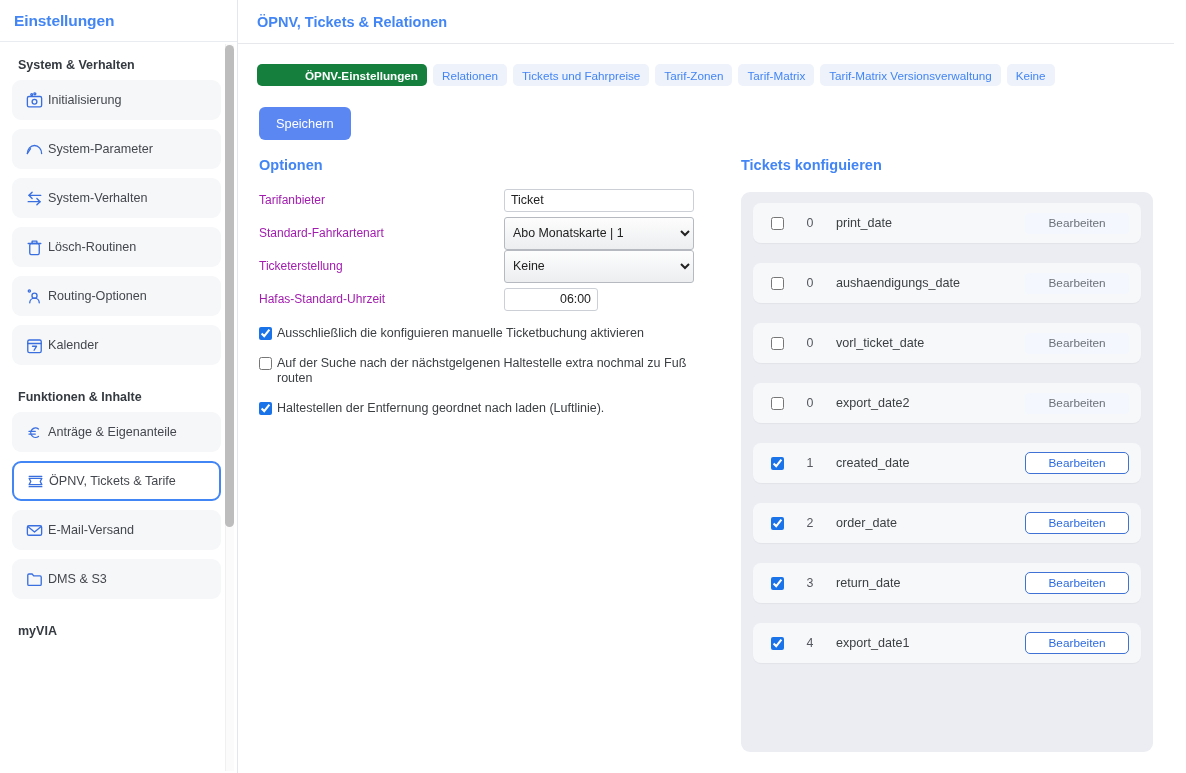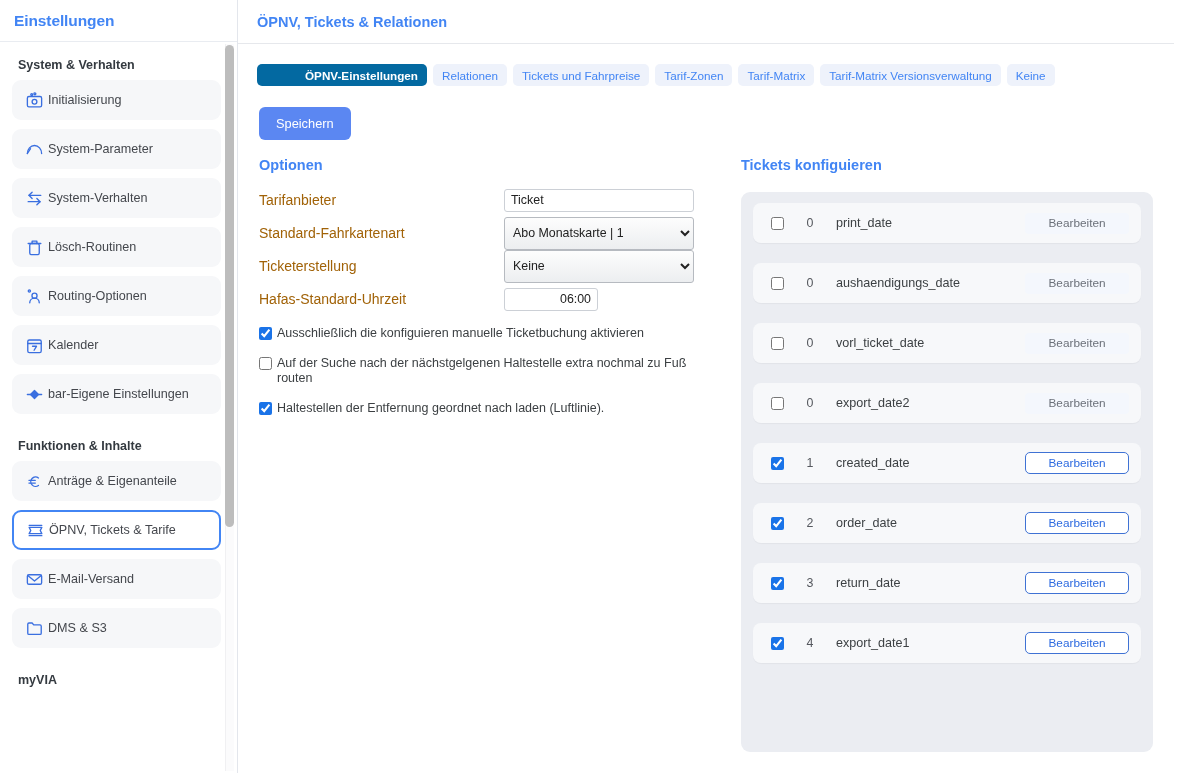--- a/index.html
+++ b/index.html
@@ -109,21 +109,21 @@
     display: flex; align-items: center;
     padding: 0 9px;
     border-radius: 5px;
     background: #eef2fb;
     color: #4285f4;
     font-size: 11.7px;
     white-space: nowrap;
     cursor: pointer;
   }
   .tab.active {
-    background: #0369a1; color: #ffffff; font-weight: bold; padding-left: 48px;
+    background: #15803d; color: #ffffff; font-weight: bold; padding-left: 48px;
   }
 
   
   .save-row { padding: 21px 0 0 21px; }
   .btn-save {
     background: #5b87f2; color: #fff;
     border: none; border-radius: 6px;
     height: 33px; padding: 0 17px;
     font-size: 12.8px;
     font-family: inherit;
@@ -140,21 +140,21 @@
     margin-bottom: 14px;
   }
   .col-right .section-title { margin-bottom: 19px; }
 
   .form-row {
     display: flex; align-items: center;
     height: 26px; margin-bottom: 7px;
   }
   .form-label {
     width: 245px; flex: 0 0 245px;
-    font-size: 14px; color: #a16207;
+    font-size: 12px; color: #a21caf;
   }
   .txt-input {
     width: 190px; height: 23px;
     border: 1px solid #ccd0d6; border-radius: 3px;
     background: #fff;
     font-size: 12.4px; font-family: inherit; color: #222;
     padding: 0 6px;
   }
   .sel-input {
     width: 190px; height: 33px;
@@ -298,30 +298,20 @@
         </div>
         <div class="nav-item">
           <span class="ico">
             <svg width="19" height="19" viewBox="0 0 24 24" fill="none" stroke="#3a6fe0" stroke-width="1.7" stroke-linecap="round" stroke-linejoin="round">
               <rect x="3.5" y="5" width="17" height="16" rx="2"></rect>
               <path d="M3.5 9.5h17"></path>
               <path d="M9.5 13h5l-3 5"></path>
             </svg>
           </span>
           <span class="nav-label">Kalender</span>
-        </div>
-        <div class="nav-item">
-          <span class="ico">
-            <svg width="19" height="19" viewBox="0 0 24 24" fill="none" stroke="#3a6fe0" stroke-width="1.7" stroke-linecap="round" stroke-linejoin="round">
-              <path d="M12 7l5 5-5 5-5-5z" fill="#3a6fe0"></path>
-              <path d="M3 12h4"></path>
-              <path d="M17 12h4"></path>
-            </svg>
-          </span>
-          <span class="nav-label">bar-Eigene Einstellungen</span>
         </div>
         <div class="group-label">Funktionen &amp; Inhalte</div>
         <div class="nav-item">
           <span class="ico">
             <svg width="19" height="19" viewBox="0 0 24 24" fill="none" stroke="#3a6fe0" stroke-width="1.7" stroke-linecap="round" stroke-linejoin="round">
               <path d="M17 7.5A6 6 0 1 0 17 17"></path>
               <path d="M5 10.5h8"></path>
               <path d="M5 14h8"></path>
             </svg>
           </span>

